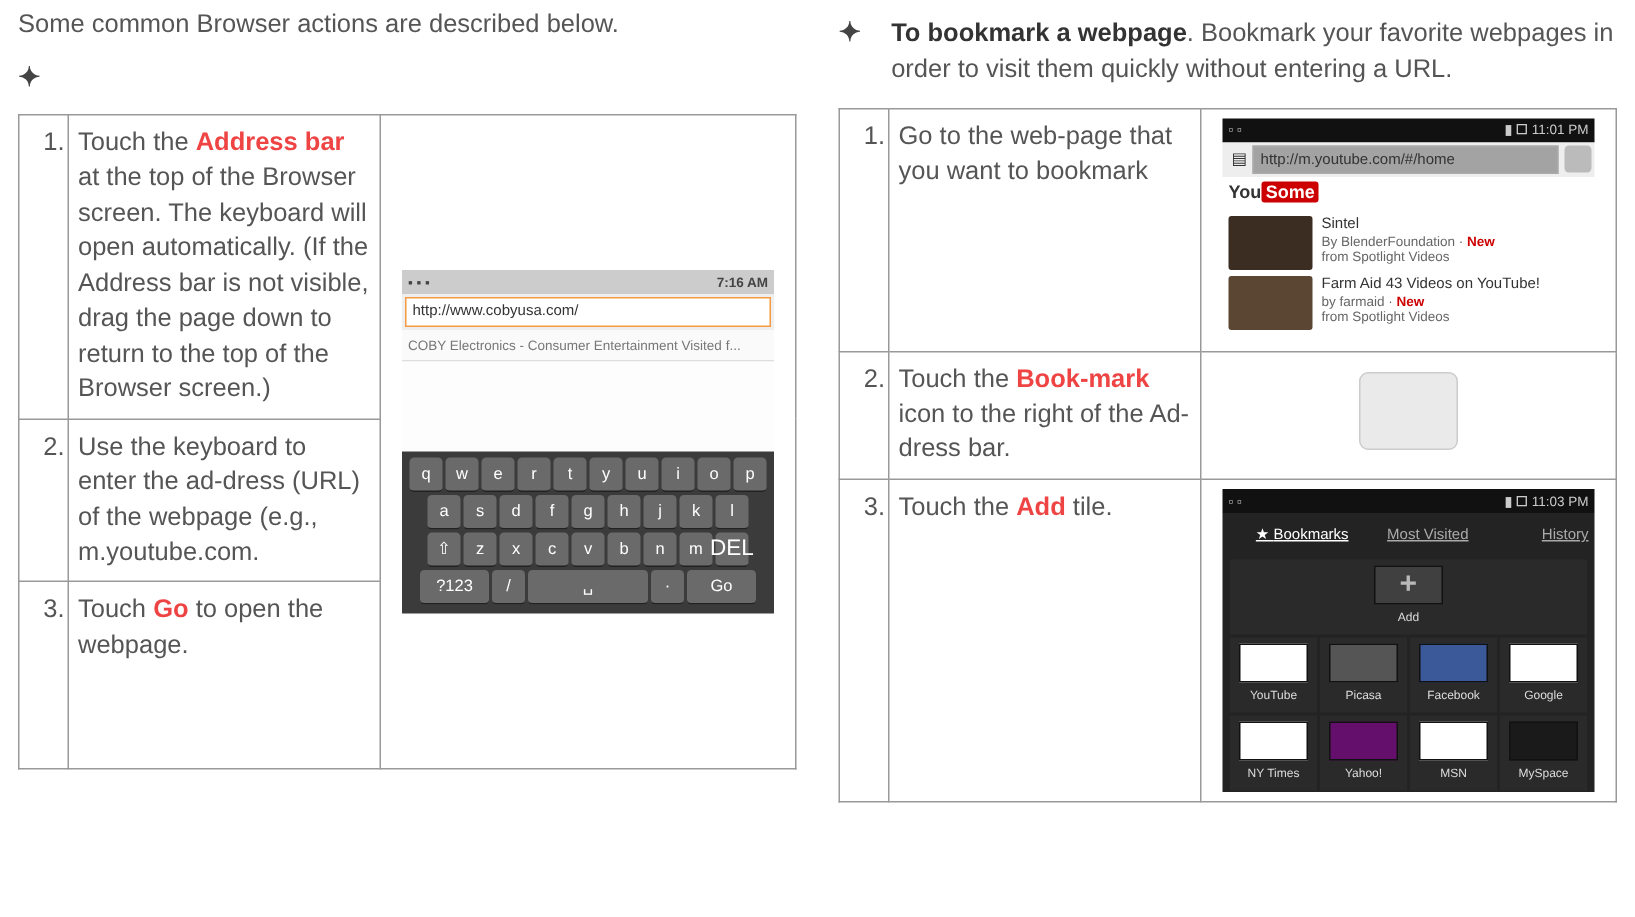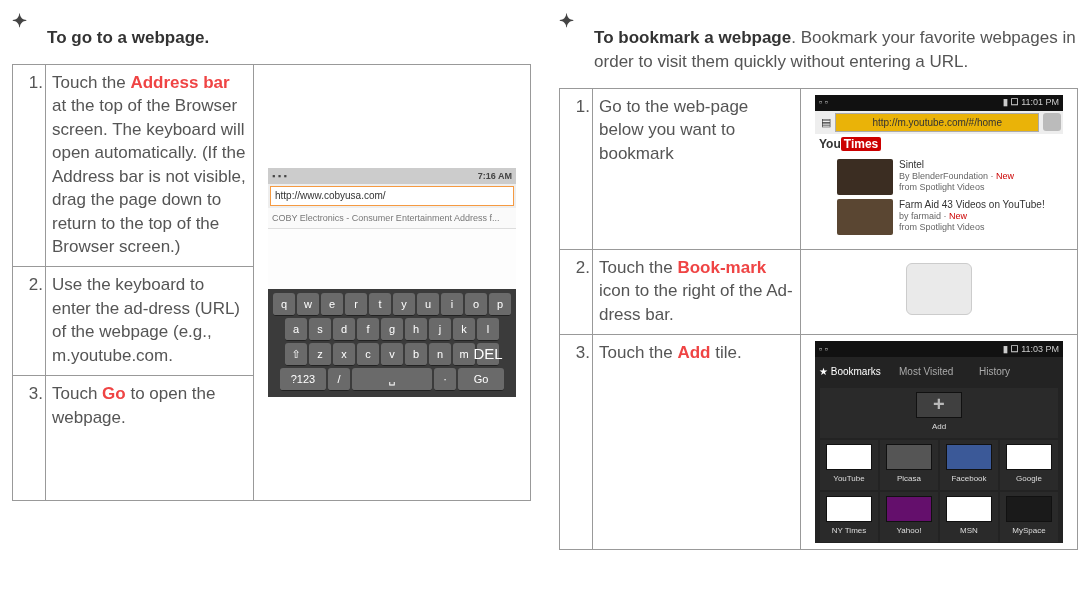--- a/index.html
+++ b/index.html
@@ -10,21 +10,21 @@
     color:#555;
     width:1066px;
     background:#fff;
   }
   .columns { display:flex; gap:28px; }
   .col { flex:1 1 50%; }
   .intro { margin:0 0 14px 0; }
   .heading { display:flex; align-items:flex-start; margin:4px 0 14px 0; }
   .heading .plus { font-size:18px; margin-right:20px; font-weight:bold; color:#444; }
   .heading .htext b { color:#333; }
-  .heading .htext { line-height:1.4;margin-top:16px; }
+  .heading .htext { line-height:1.4; }
   table.steps {
     border-collapse:collapse;
     width:100%;
     table-layout:fixed;
     border:1px solid #999;
   }
   table.steps td {
     border:1px solid #999;
     padding:6px 6px 8px 6px;
     vertical-align:top;
@@ -64,96 +64,96 @@
     display:flex; align-items:center; justify-content:center;
     font-size:11px; border-radius:3px; border-bottom:1px solid #222;
   }
   .key.wide { width:46px; }
   .key.xwide { width:80px; }
   .key.del { font-size:15px; }
 
   .yt .addr2 {
     display:flex; align-items:center; padding:2px; background:#eee;
   }
-  .yt .urlbox { flex:1; background:#eab308; border:1px solid #aaa; font-size:10px; padding:2px 4px; text-align:center;}
+  .yt .urlbox { flex:1; background:#a3a3a3; border:1px solid #aaa; font-size:10px; padding:2px 4px; text-align:left;}
   .yt .bm { width:18px; height:18px; margin-left:4px; background:#bbb; border-radius:3px; display:inline-block;}
   .yt .bar { background:#fff; padding:2px 4px; text-align:left;}
   .yt .logo { display:inline-block; }
   .yt .logo .you { color:#333; font-weight:bold; font-size:12px;}
   .yt .logo .tube { background:#cc0000; color:#fff; padding:0 3px; border-radius:2px; font-weight:bold; font-size:12px;}
   .yt .vids { padding:4px; text-align:left;}
-  .yt .vid { display:flex; margin-bottom:4px;margin-left:18px; }
+  .yt .vid { display:flex; margin-bottom:4px; }
   .yt .thumb { width:56px; height:36px; background:#555; border-radius:2px; margin-right:6px; }
   .yt .thumb.t1 { background:#3b2d22;}
   .yt .thumb.t2 { background:#5a4632;}
   .yt .vtxt { font-size:9px; color:#666; line-height:1.2;}
   .yt .vtxt .vt { color:#333; font-size:10px;}
-  .yt .vtxt .new { color:#c00;}
+  .yt .vtxt .new { color:#c00;font-weight:bold;}
 
   .bmicon {
     display:inline-block; width:64px; height:50px; background:#eaeaea;
     border:1px solid #ccc; border-radius:6px;
   }
   .bmicon .flag {
     width:28px; height:28px; margin:10px auto 0 auto; background:#9c9c9c;
     clip-path: polygon(0 0,100% 0,100% 100%,50% 75%,0 100%);
     position:relative;
   }
   .bmicon .flag::after {
     content:"★"; color:#eaeaea; position:absolute; left:6px; top:2px; font-size:14px;
   }
 
   .grid {
     background:#232323; padding:6px 4px 0 4px;
   }
   .gtabs { display:flex; color:#aaa; font-size:10px; margin-bottom:6px;}
-  .gtabs .gt { flex:1; text-align:left; padding:2px 0;}
+  .gtabs .gt { flex:1; text-align:right; padding:2px 0;text-decoration:underline;}
   .gtabs .gt.active { color:#fff; }
   .gridrow { display:flex; }
   .tile {
     flex:1; margin:1px; height:46px; background:#2a2a2a;
     display:flex; flex-direction:column; align-items:center; justify-content:flex-start;
     padding-top:4px;
   }
   .tile .tthumb { width:44px; height:24px; background:#555; border:1px solid #111; }
   .tile .tlabel { font-size:8px; color:#ddd; margin-top:3px;}
   .tile.add .tthumb { background:#404040; position:relative;}
   .tile.add .tthumb::after { content:"+"; color:#b9b9b9; position:absolute; left:16px; top:-2px; font-size:20px; font-weight:bold;}
   .statusbar .sicons { font-size:9px; color:#444;}
   .statusbar.dark { background:#111; color:#ccc;}
   .statusbar.dark .sicons, .statusbar.dark .stime { color:#ccc; }
 </style>
 </head>
 <body>
 
 <div class="columns">
   <div class="col">
+    <p class="intro">Some common Browser actions are described below.</p>
 
     <div class="heading">
       <span class="plus">✦</span>
-      <span class="htext"><b>To go to a webpage.</b></span>
     </div>
 
     <table class="steps">
       <tbody>
           <tr>
         <td class="num">1.</td>
         <td class="text">
           <span>Touch the </span><span class="bold">Address bar</span><span> at the top of the Browser screen. The keyboard will open automatically. (If the Address bar is not visible, drag the page down to return to the top of the Browser screen.)</span>
         </td>
         <td class="shot" rowspan="3">
           <div class="mock" style="width:248px; margin:0 auto;">
             <div class="statusbar">
               <span class="sicons">▪ ▪ ▪</span>
               <span><b>7:16 AM</b></span>
             </div>
             <div class="addr">
               <div class="url">http://www.cobyusa.com/</div>
             </div>
-            <div class="sub">COBY Electronics - Consumer Entertainment Address f...</div>
+            <div class="sub">COBY Electronics - Consumer Entertainment Visited f...</div>
             <div class="page"></div>
             <div class="kb">
               <div class="kbrow">
                 <div class="key">q</div>
                 <div class="key">w</div>
                 <div class="key">e</div>
                 <div class="key">r</div>
                 <div class="key">t</div>
                 <div class="key">y</div>
                 <div class="key">u</div>
@@ -211,34 +211,34 @@
   <div class="col">
     <div class="heading">
       <span class="plus">✦</span>
       <span class="htext"><b>To bookmark a webpage</b><span>. Bookmark your favorite webpages in order to visit them quickly without entering a URL.</span></span>
     </div>
 
     <table class="steps">
       <tbody>
           <tr>
         <td class="num">1.</td>
-        <td class="text">Go to the web-page below you want to bookmark</td>
+        <td class="text">Go to the web-page that you want to bookmark</td>
         <td class="shot">
           <div class="mock yt" style="width:248px; margin:0 auto;">
             <div class="statusbar dark">
               <span class="sicons">▫ ▫</span>
               <span class="stime"><b>▮ ☐ </b><span>11:01 PM</span></span>
             </div>
             <div class="addr2">
               <span style="margin:0 4px;">▤</span>
               <div class="urlbox">http://m.youtube.com/#/home</div>
               <span class="bm"></span>
             </div>
             <div class="bar">
-              <span class="logo"><span class="you">You</span><span class="tube">Times</span></span>
+              <span class="logo"><span class="you">You</span><span class="tube">Some</span></span>
             </div>
             <div class="vids">
               <div class="vid">
                 <div class="thumb t1"></div>
                 <div class="vtxt">
                   <div class="vt">Sintel</div>
                   <div><span>By BlenderFoundation</span> · <span class="new">New</span></div>
                   <div>from Spotlight Videos</div>
                 </div>
               </div>

